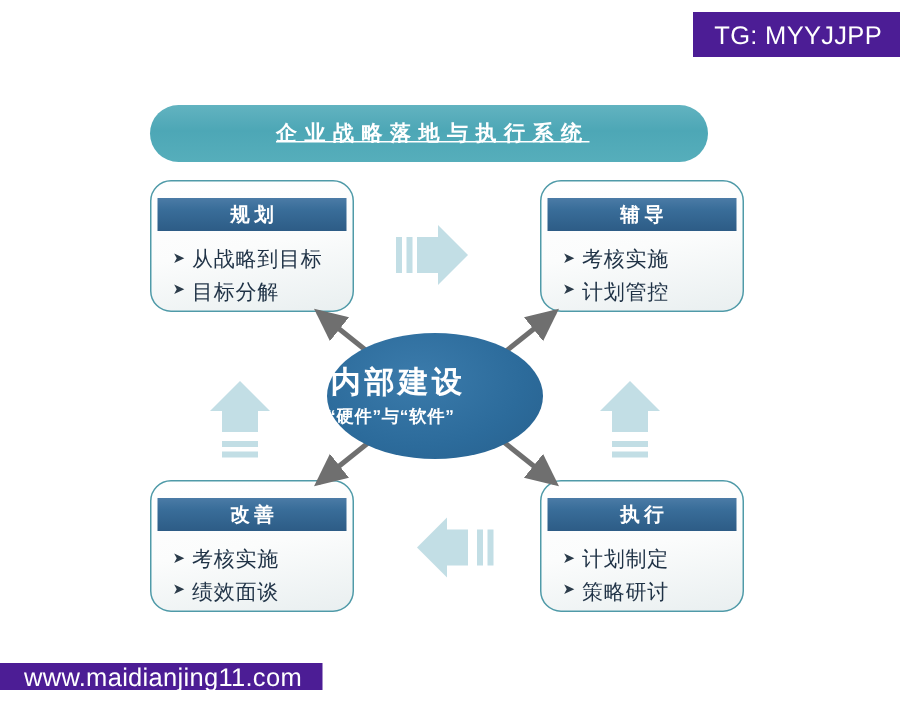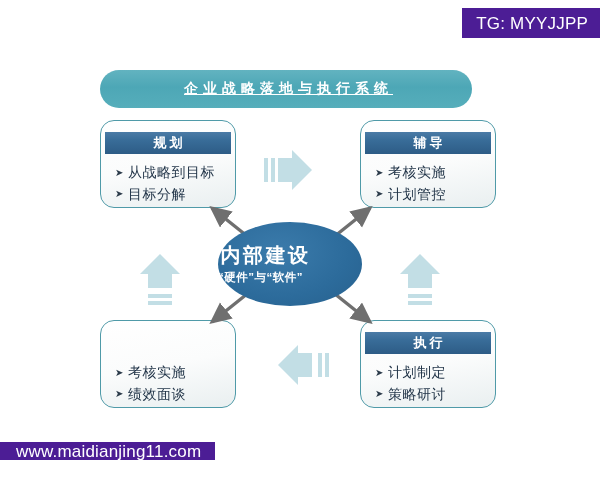--- a/index.html
+++ b/index.html
@@ -251,20 +251,23 @@
         <span class="qlabel">考核实施</span>
       </div>
       <div class="qitem">
         <span class="qbullet">➤</span>
         <span class="qlabel">计划管控</span>
       </div>
     </div>
   </div>
 
   <div class="qbox" id="box-bottom-left">
+    <div class="qhead">
+      <span class="qtitle">改善</span>
+    </div>
     <div class="qlist">
       <div class="qitem">
         <span class="qbullet">➤</span>
         <span class="qlabel">考核实施</span>
       </div>
       <div class="qitem">
         <span class="qbullet">➤</span>
         <span class="qlabel">绩效面谈</span>
       </div>
     </div>

